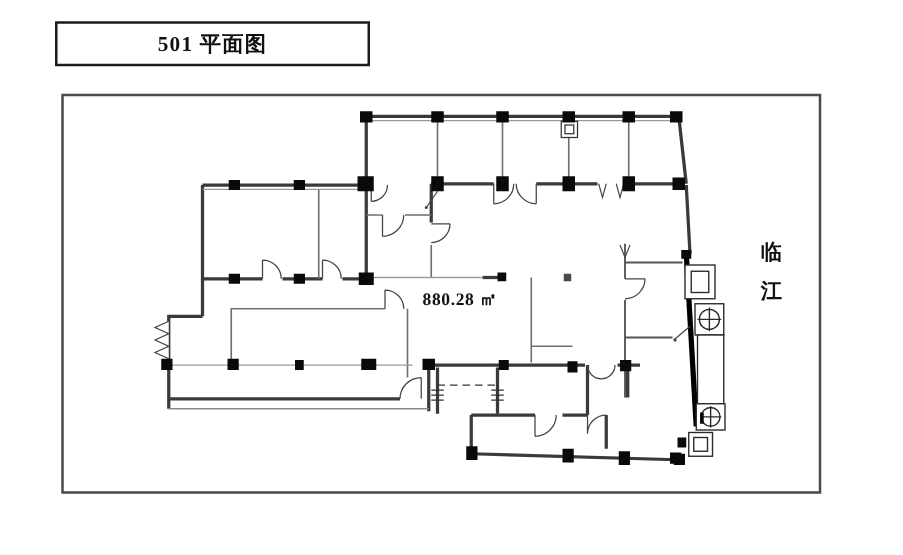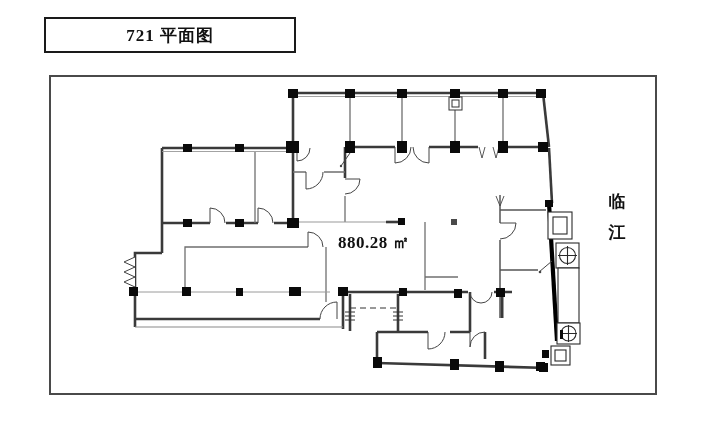--- a/index.html
+++ b/index.html
@@ -13,35 +13,35 @@
     background:#fff;
   }
   .title-box span{font-weight:bold;font-size:17px;letter-spacing:1px;}
   .plan-frame{
     position:absolute;left:49px;top:75px;width:604px;height:316px;
     border:2px solid #4a4a4a;background:#fff;
   }
   .plan-svg{position:absolute;left:0;top:0;width:722px;height:444px;}
   .area-label{
     position:absolute;left:338px;top:231px;
-    font-weight:bold;font-size:17px;letter-spacing:0.5px;white-space:nowrap;
+    font-weight:bold;font-size:14px;letter-spacing:0.5px;white-space:nowrap;
   }
   .orientation-label{
     position:absolute;left:605px;top:193px;width:24px;
     display:flex;flex-direction:column;align-items:center;gap:14px;
     font-weight:bold;font-size:17px;line-height:1;
   }
 </style>
 </head>
 <body>
 
 <div class="screen">
 
   <div class="title-box">
-    <span>721 平面图</span>
+    <span>501 平面图</span>
   </div>
 
   <div class="plan-frame"></div>
 
   <svg class="plan-svg" viewBox="0 0 722 444" xmlns="http://www.w3.org/2000/svg">
 
     <g stroke="#3a3a3a" stroke-width="2.6" fill="none" stroke-linecap="butt">
       <path d="M292 93 H545"></path>
       <path d="M293 93 V147"></path>
       <path d="M543 93 L549 147"></path>

